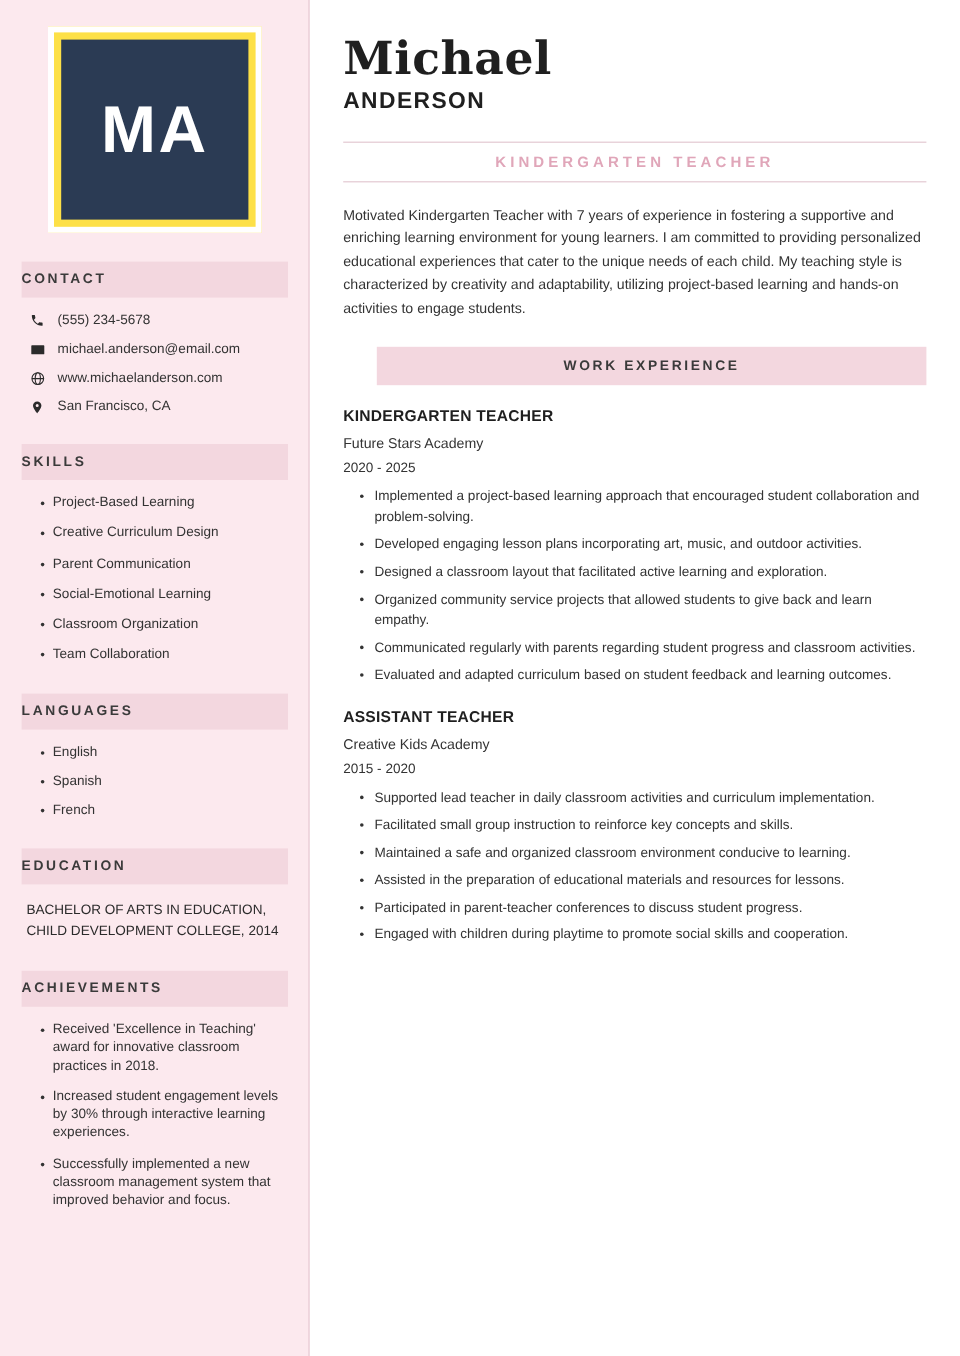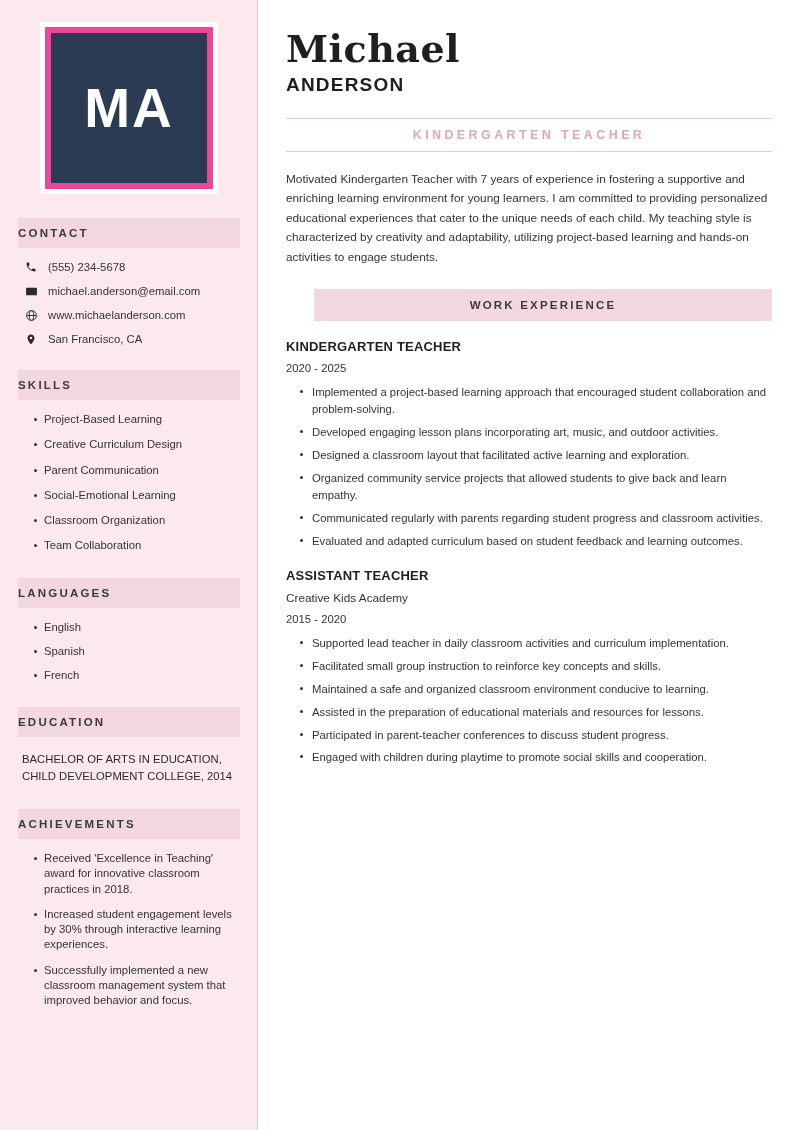--- a/index.html
+++ b/index.html
@@ -38,21 +38,21 @@
     background: #e6c9d3;
   }
 
   .avatar-wrap {
     margin: 22px auto 0;
     width: 178px;
     height: 172px;
     border: 5px solid #ffffff;
     box-sizing: border-box;
     padding: 6px;
-    background: #ec4899;
+    background: #fde047;
   }
   .avatar {
     width: 100%;
     height: 100%;
     background: #2b3b54;
     color: #ffffff;
     display: flex;
     align-items: center;
     justify-content: center;
     font-size: 55px;
@@ -312,20 +312,21 @@
     </div>
 
     <div class="title-band">KINDERGARTEN TEACHER</div>
 
     <p class="summary">Motivated Kindergarten Teacher with 7 years of experience in fostering a supportive and enriching learning environment for young learners. I am committed to providing personalized educational experiences that cater to the unique needs of each child. My teaching style is characterized by creativity and adaptability, utilizing project-based learning and hands-on activities to engage students.</p>
 
     <div class="section-band">WORK EXPERIENCE</div>
 
     <section class="job">
       <div class="job-title">KINDERGARTEN TEACHER</div>
+      <div class="job-company">Future Stars Academy</div>
       <div class="job-dates">2020 - 2025</div>
       <ul class="job-bullets">
         <li>Implemented a project-based learning approach that encouraged student collaboration and problem-solving.</li>
         <li>Developed engaging lesson plans incorporating art, music, and outdoor activities.</li>
         <li>Designed a classroom layout that facilitated active learning and exploration.</li>
         <li>Organized community service projects that allowed students to give back and learn empathy.</li>
         <li>Communicated regularly with parents regarding student progress and classroom activities.</li>
         <li>Evaluated and adapted curriculum based on student feedback and learning outcomes.</li>
       </ul>
     </section>

